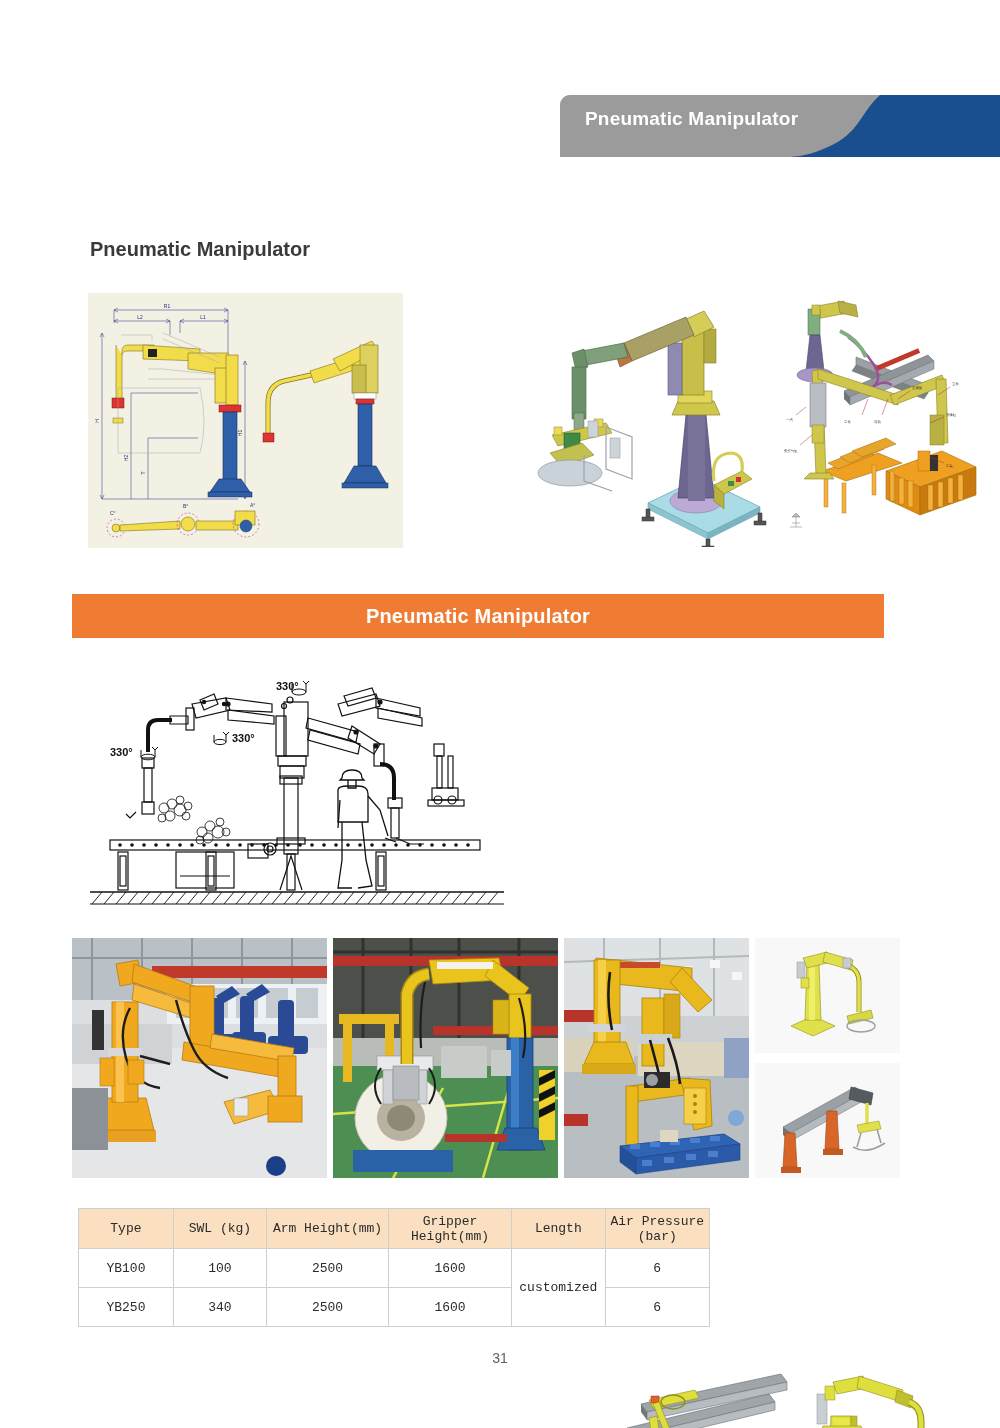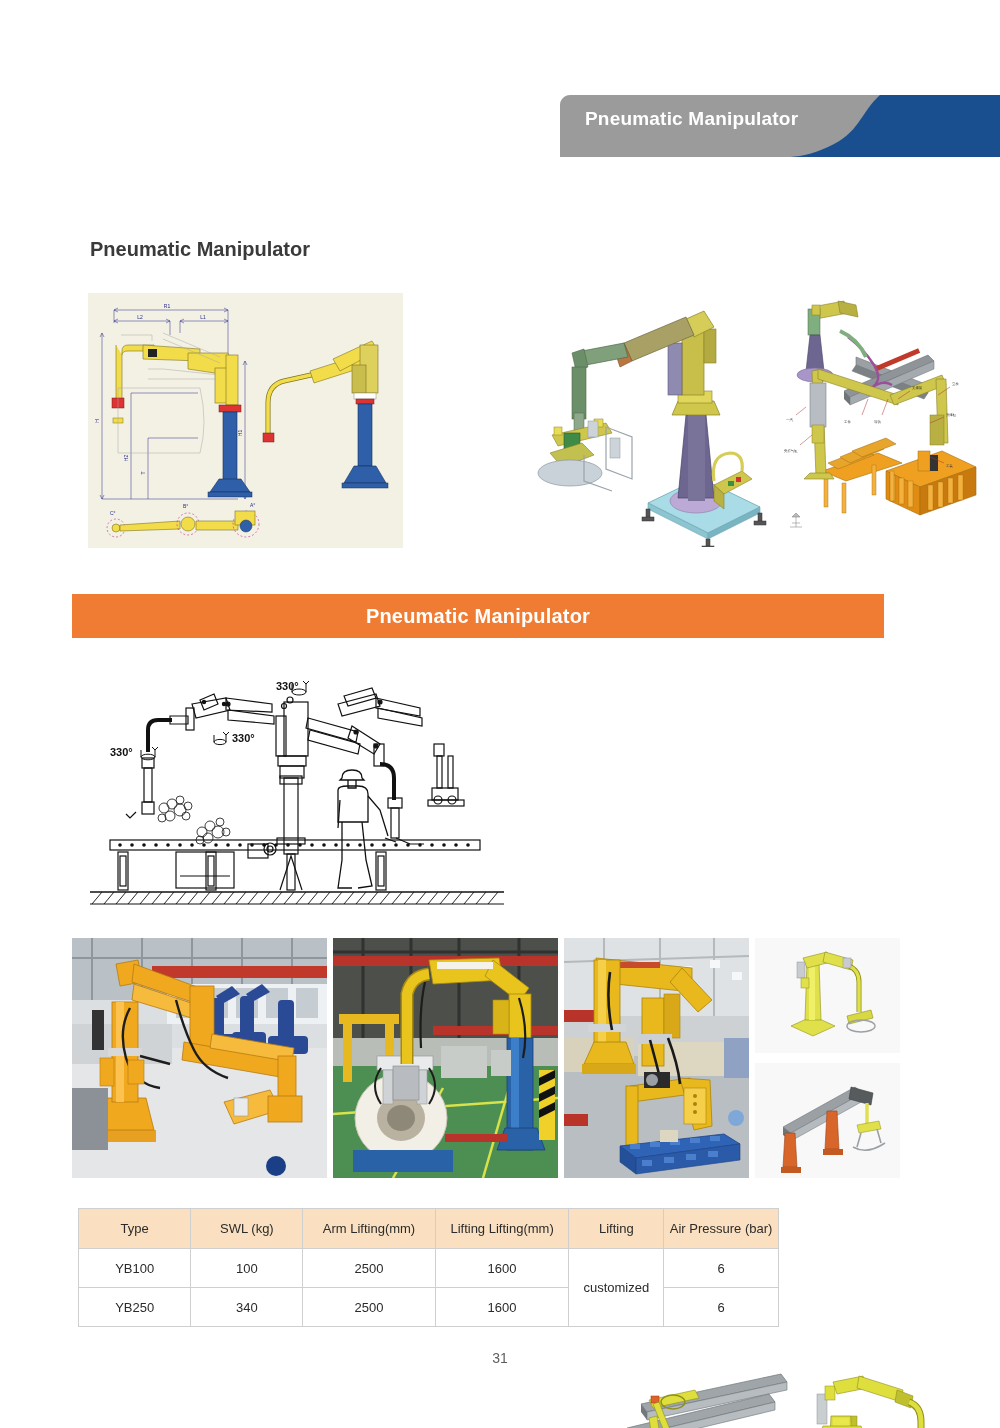--- a/index.html
+++ b/index.html
@@ -52,22 +52,23 @@
   .photo-row{position:absolute;left:72px;top:938px;width:828px;height:240px;}
   .ph{position:absolute;top:0;height:240px;overflow:hidden;background:#e9e9ea;}
   .ph1{left:0;width:255px;}
   .ph2{left:261px;width:225px;}
   .ph3{left:492px;width:185px;}
   .ph4{left:683px;width:145px;height:115px;background:#f7f7f7;}
   .ph5{left:683px;top:125px;width:145px;height:115px;background:#f7f7f7;}
 
   
   .spec-table{
-    position:absolute;left:78px;top:1208px;width:701px;
+    position:absolute;left:78px;top:1208px;width:632px;
     border-collapse:collapse;
+    font-family:Liberation Mono, monospace;
   }
   .spec-table td,.spec-table th{
     border:1px solid #cfcfcf;
     text-align:center;vertical-align:middle;
     font-size:13px;color:#2b2b2b;font-weight:normal;
     height:36px;
   }
   .spec-table thead th{background:#fae0c0;height:37px;}
   .spec-table tbody td{background:#ffffff;margin-left:28px;}
 
@@ -895,23 +896,23 @@
       </g>
     </svg>
   </div>
 </div>
 
 <table class="spec-table">
   <thead>
     <tr>
       <th style="width:132px">Type</th>
       <th style="width:135px">SWL (kg)</th>
-      <th style="width:150px">Arm Lifting(mm)</th>
-      <th style="width:152px">Lifting Lifting(mm)</th>
-      <th style="width:100px">Lifting</th>
+      <th style="width:150px">Arm Height(mm)</th>
+      <th style="width:152px">Gripper Height(mm)</th>
+      <th style="width:100px">Length</th>
       <th style="width:131px">Air Pressure (bar)</th>
     </tr>
   </thead>
   <tbody>
     <tr>
       <td>YB100</td>
       <td>100</td>
       <td>2500</td>
       <td>1600</td>
       <td rowspan="2">customized</td>

